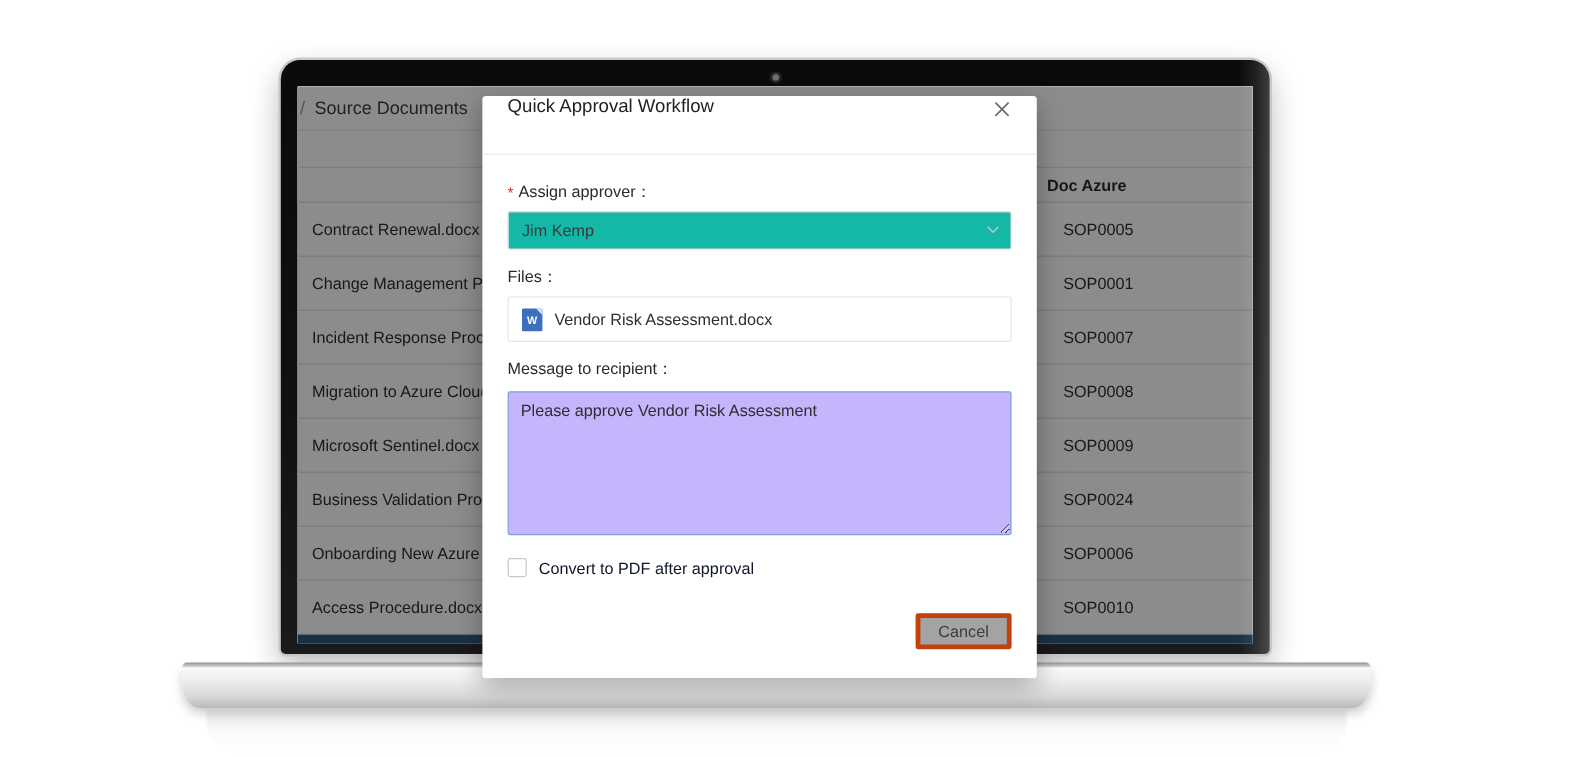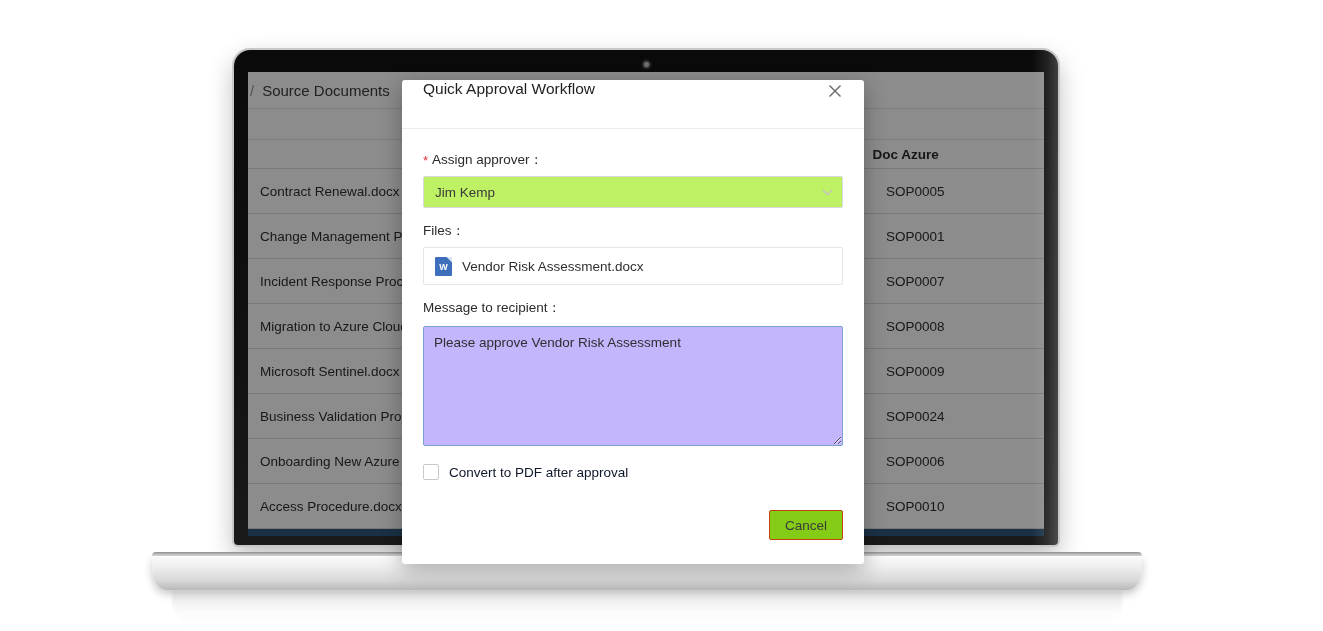--- a/index.html
+++ b/index.html
@@ -243,21 +243,21 @@
     margin-right: 4px;
     line-height: 1;
     position: relative;
     top: 1px;
   }
 
   .select-box {
     height: 30px;
     border: 1px solid #d9d9d9;
     border-radius: 2px;
-    background: #bef264;
+    background: #14b8a6;
     display: flex;
     align-items: center;
     justify-content: space-between;
     padding: 0 9px 0 11px;
     font-size: 13.5px;
     color: #3a3a3a;
     cursor: pointer;
   }
   .select-chevron {
     color: #c2c2c2;
@@ -360,22 +360,22 @@
     font-size: 13.5px;
     padding: 0 15px;
     display: inline-flex;
     align-items: center;
     justify-content: center;
     cursor: pointer;
     box-sizing: border-box;
     font-family: "Liberation Sans", sans-serif;
   }
   .btn-secondary {
-    background: #84cc16;
-    border: 1px solid #c2410c;
+    background: #a3a3a3;
+    border: 4px solid #c2410c;
     color: #3b3b3b;
   }
   .btn-primary {
     background: #31609e;
     border: 1px solid #31609e;
     color: #fff;
   }
 </style>
 </head>
 <body>

